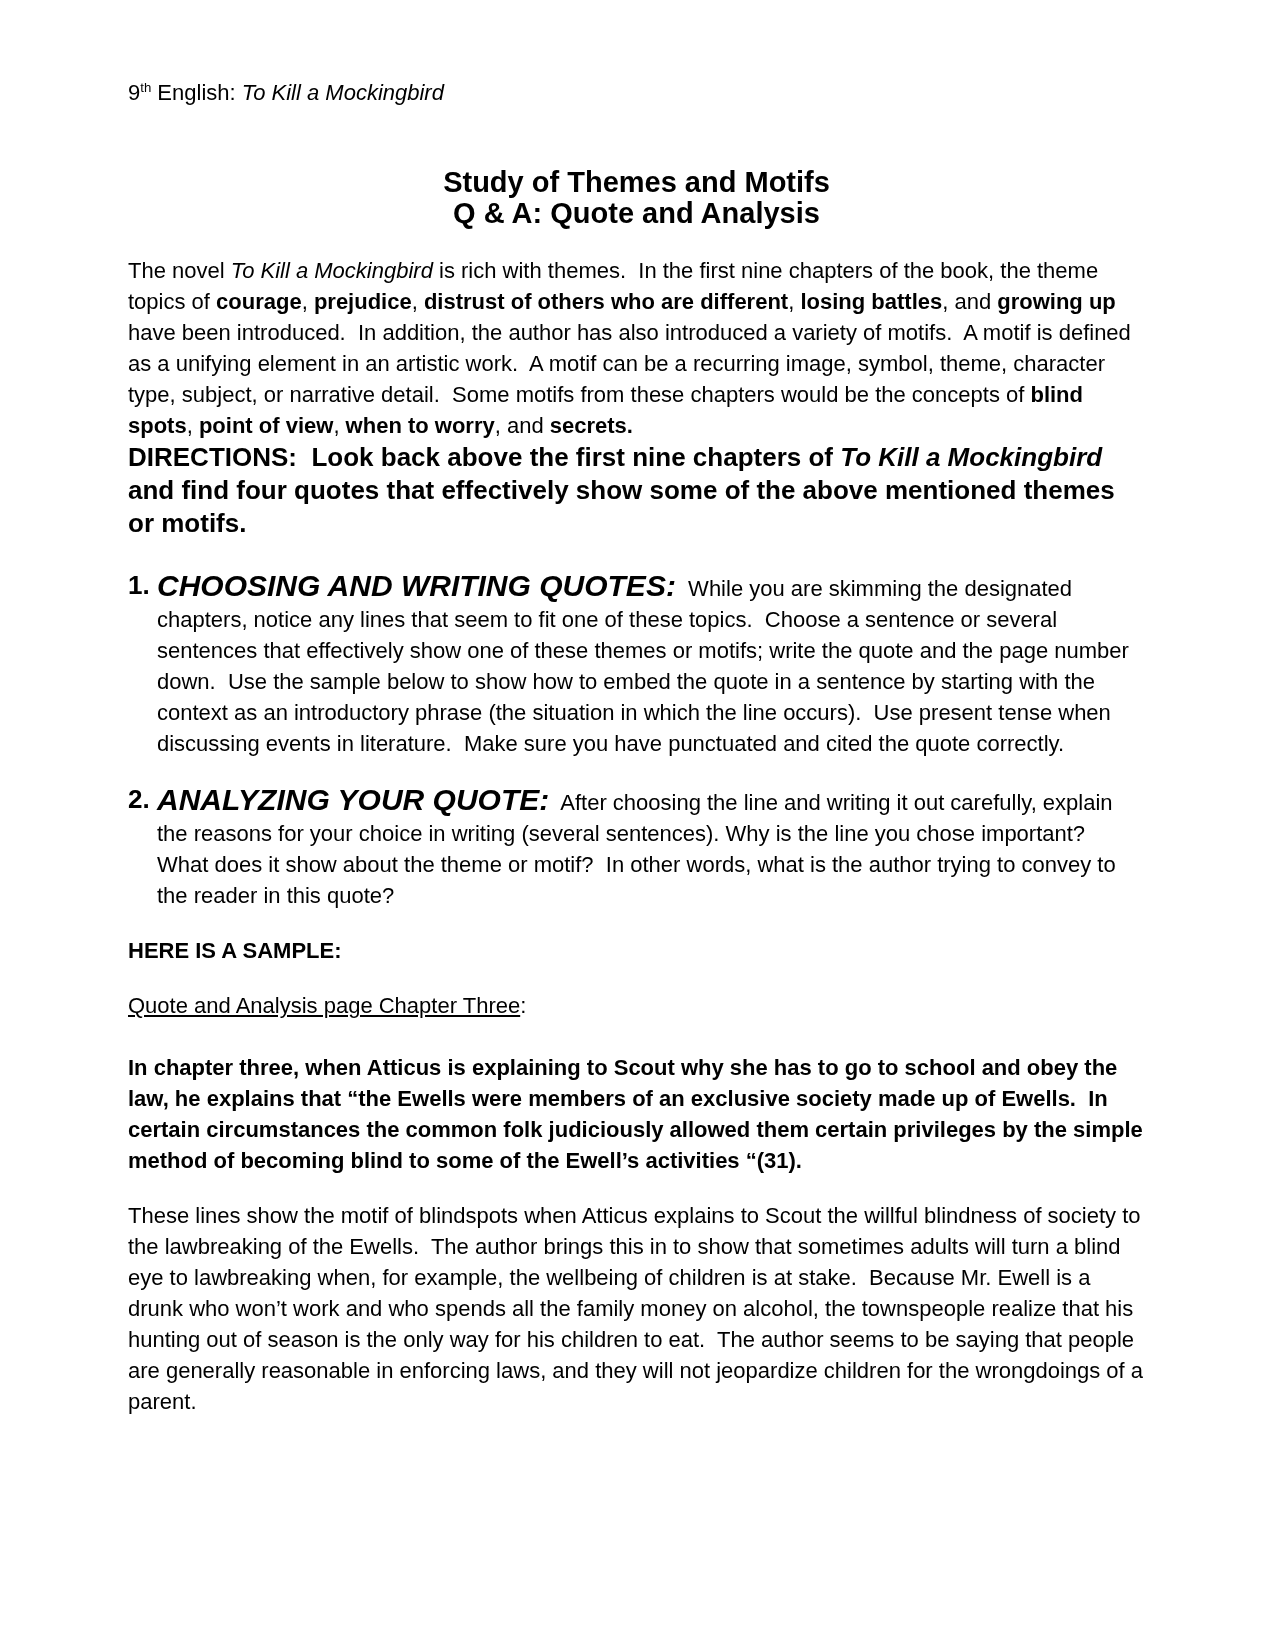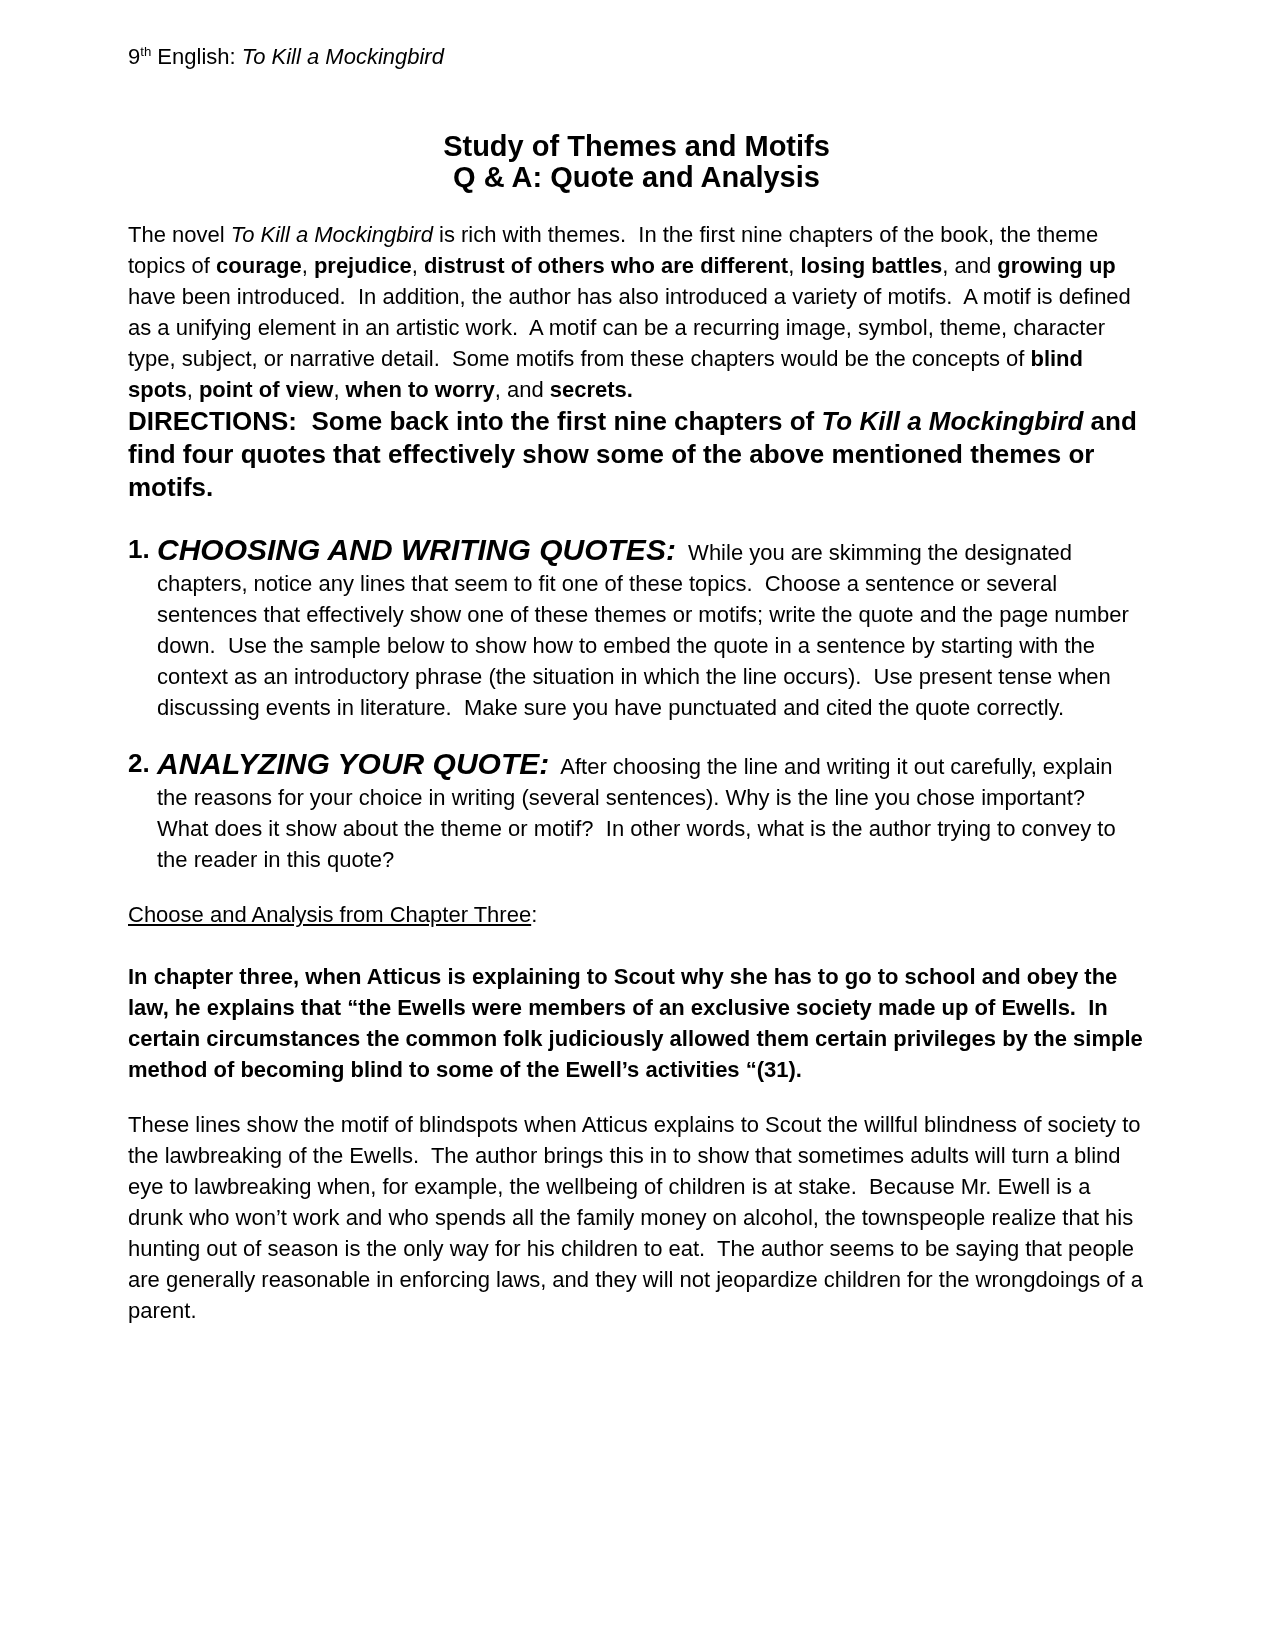--- a/index.html
+++ b/index.html
@@ -7,21 +7,21 @@
     padding: 0;
     background: #ffffff;
   }
   .page {
     position: relative;
     width: 1275px;
     min-height: 1650px;
     box-sizing: border-box;
     background: #ffffff;
     color: #000000;
-    padding: 36px 130px 40px 128px;
+    padding: 72px 130px 40px 128px;
     font-family: "Liberation Sans", "DejaVu Sans", sans-serif;
     font-size: 22px;
     line-height: 31px;
   }
   .pre { white-space: pre-wrap; }
   p { margin: 0; }
   .sup { vertical-align: super; font-size: 0.6em; }
 
   .header-line { margin-bottom: 59px; }
 
@@ -76,32 +76,33 @@
 
   <p class="header-line pre"><span>9</span><span class="sup">th</span><span> English: </span><span style="font-style: italic;">To Kill a Mockingbird</span></p>
 
   <div class="doc-title">
     <p>Study of Themes and Motifs</p>
     <p>Q &amp; A: Quote and Analysis</p>
   </div>
 
   <p class="intro pre"><span>The novel </span><span style="font-style: italic;">To Kill a Mockingbird</span><span> is rich with themes.  In the first nine chapters of the book, the theme topics of </span><span style="font-weight: 700;">courage</span><span>, </span><span style="font-weight: 700;">prejudice</span><span>, </span><span style="font-weight: 700;">distrust of others who are different</span><span>, </span><span style="font-weight: 700;">losing battles</span><span>, and </span><span style="font-weight: 700;">growing up</span><span> have been introduced.  In addition, the author has also introduced a variety of motifs.  A motif is defined as a unifying element in an artistic work.  A motif can be a recurring image, symbol, theme, character type, subject, or narrative detail.  Some motifs from these chapters would be the concepts of </span><span style="font-weight: 700;">blind spots</span><span>, </span><span style="font-weight: 700;">point of view</span><span>, </span><span style="font-weight: 700;">when to worry</span><span>, and </span><span style="font-weight: 700;">secrets.</span></p>
 
-  <p class="directions pre"><span style="font-weight: 700;">DIRECTIONS:  Some back into the first nine chapters of </span><span style="font-weight: 700; font-style: italic;">To Kill a Mockingbird</span><span style="font-weight: 700;"> and find four quotes that effectively show some of the above mentioned themes or motifs.</span></p>
+  <p class="directions pre"><span style="font-weight: 700;">DIRECTIONS:  Look back above the first nine chapters of </span><span style="font-weight: 700; font-style: italic;">To Kill a Mockingbird</span><span style="font-weight: 700;"> and find four quotes that effectively show some of the above mentioned themes or motifs.</span></p>
 
   <div class="list-item">
     <span class="num">1.</span>
     <p class="item-text pre"><span class="big">CHOOSING AND WRITING QUOTES:</span><span>  While you are skimming the designated chapters, notice any lines that seem to fit one of these topics.  Choose a sentence or several sentences that effectively show one of these themes or motifs; write the quote and the page number down.  Use the sample below to show how to embed the quote in a sentence by starting with the context as an introductory phrase (the situation in which the line occurs).  Use present tense when discussing events in literature.  Make sure you have punctuated and cited the quote correctly.</span></p>
   </div>
 
   <div class="list-item">
     <span class="num">2.</span>
     <p class="item-text pre"><span class="big">ANALYZING YOUR QUOTE:</span><span>  After choosing the line and writing it out carefully, explain the reasons for your choice in writing (several sentences). Why is the line you chose important?  What does it show about the theme or motif?  In other words, what is the author trying to convey to the reader in this quote?</span></p>
   </div>
 
+  <p class="sample-heading pre">HERE IS A SAMPLE:</p>
 
-  <p class="sample-sub pre"><span style="text-decoration: underline;">Choose and Analysis from Chapter Three</span><span>:</span></p>
+  <p class="sample-sub pre"><span style="text-decoration: underline;">Quote and Analysis page Chapter Three</span><span>:</span></p>
 
   <p class="sample-para-1 pre">In chapter three, when Atticus is explaining to Scout why she has to go to school and obey the law, he explains that “the Ewells were members of an exclusive society made up of Ewells.  In certain circumstances the common folk judiciously allowed them certain privileges by the simple method of becoming blind to some of the Ewell’s activities “(31).</p>
 
   <p class="sample-para-2 pre">These lines show the motif of blindspots when Atticus explains to Scout the willful blindness of society to the lawbreaking of the Ewells.  The author brings this in to show that sometimes adults will turn a blind eye to lawbreaking when, for example, the wellbeing of children is at stake.  Because Mr. Ewell is a drunk who won’t work and who spends all the family money on alcohol, the townspeople realize that his hunting out of season is the only way for his children to eat.  The author seems to be saying that people are generally reasonable in enforcing laws, and they will not jeopardize children for the wrongdoings of a parent.</p>
 
 </div>
 
 </body></html>

